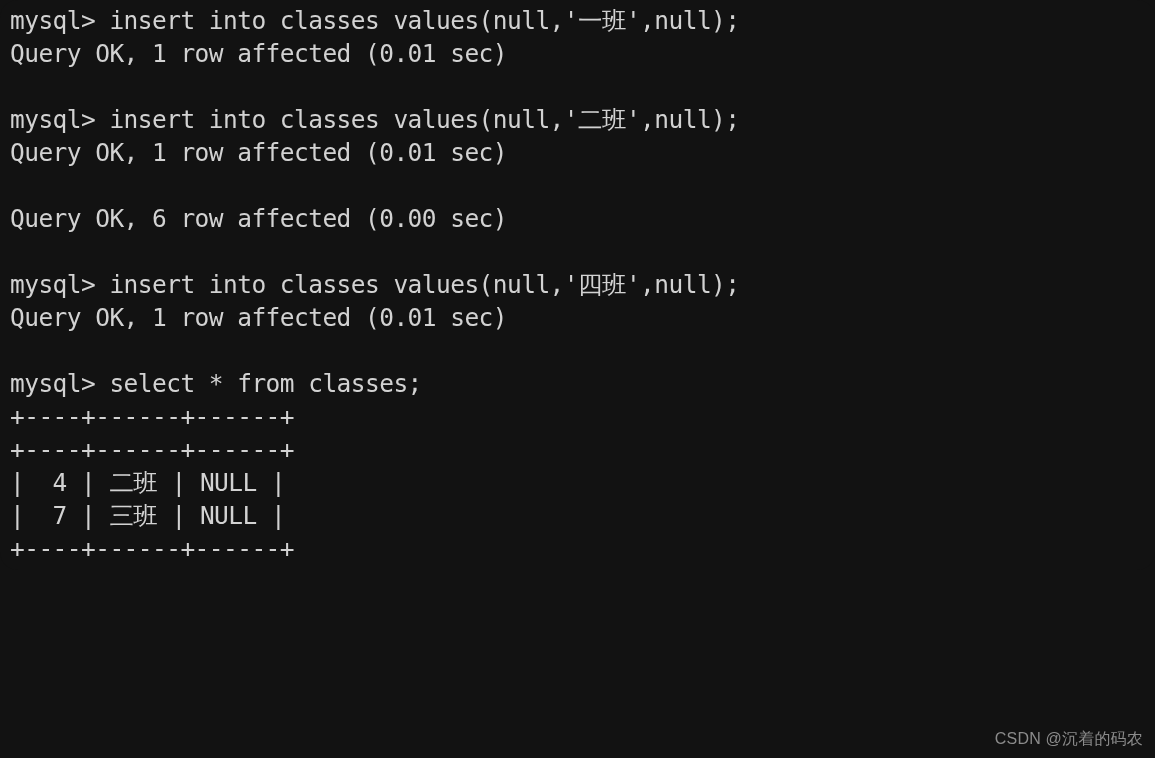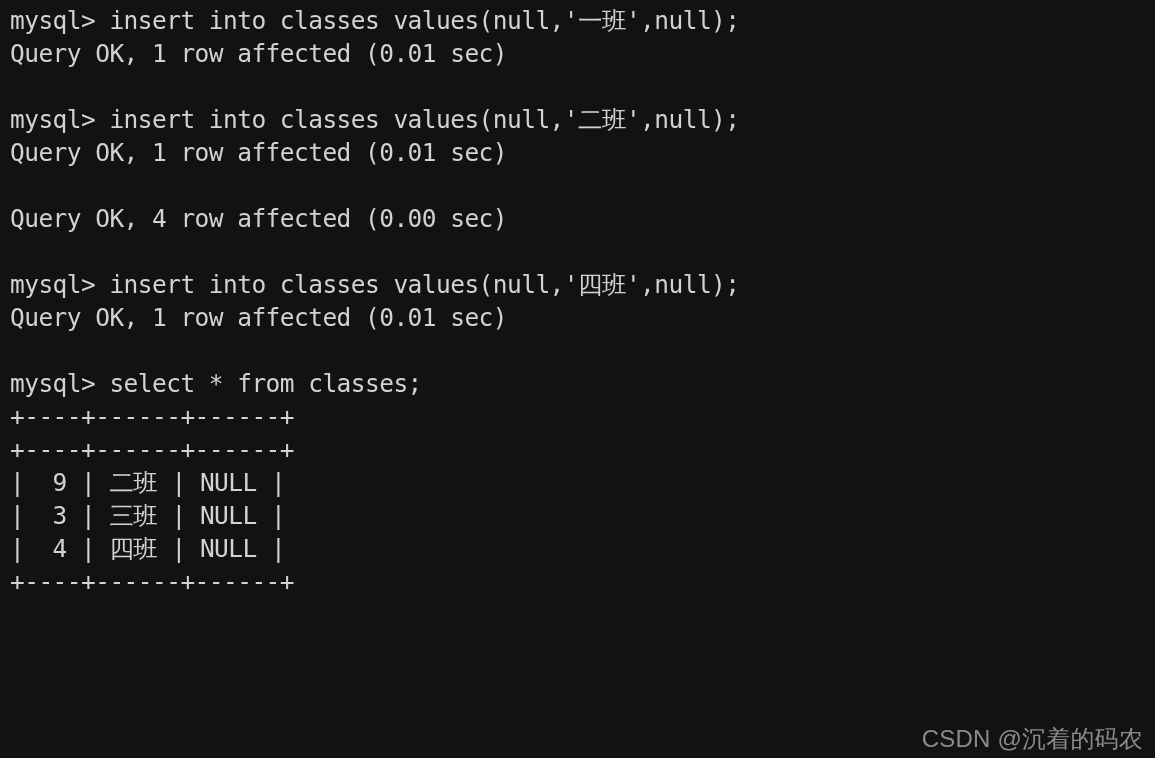--- a/index.html
+++ b/index.html
@@ -41,50 +41,49 @@
 
   .term-line.blank {
     color: transparent;
   }
 
   #watermark {
     position: absolute;
     right: 12px;
     bottom: 6px;
     font-family: "Liberation Sans", "DejaVu Sans", sans-serif;
-    font-size: 24px;
+    font-size: 16px;
     line-height: 26px;
     color: #8b8b8b;
     white-space: pre;
     letter-spacing: 0.2px;
   }
 </style>
 </head>
 <body>
 
 <div id="terminal">
 
   <div class="term-line">mysql&gt; insert into classes values(null,'一班',null);</div>
   <div class="term-line">Query OK, 1 row affected (0.01 sec)</div>
   <div class="term-line blank"></div>
 
   <div class="term-line">mysql&gt; insert into classes values(null,'二班',null);</div>
   <div class="term-line">Query OK, 1 row affected (0.01 sec)</div>
   <div class="term-line blank"></div>
 
-  <div class="term-line">Query OK, 4 row affected (0.00 sec)</div>
+  <div class="term-line">Query OK, 6 row affected (0.00 sec)</div>
   <div class="term-line blank"></div>
 
   <div class="term-line">mysql&gt; insert into classes values(null,'四班',null);</div>
   <div class="term-line">Query OK, 1 row affected (0.01 sec)</div>
   <div class="term-line blank"></div>
 
   <div class="term-line">mysql&gt; select * from classes;</div>
   <div class="term-line">+----+------+------+</div>
   <div class="term-line">+----+------+------+</div>
-  <div class="term-line">|  9 | 二班 | NULL |</div>
-  <div class="term-line">|  3 | 三班 | NULL |</div>
-  <div class="term-line">|  4 | 四班 | NULL |</div>
+  <div class="term-line">|  4 | 二班 | NULL |</div>
+  <div class="term-line">|  7 | 三班 | NULL |</div>
   <div class="term-line">+----+------+------+</div>
 
 </div>
 
 <div id="watermark">CSDN @沉着的码农</div>
 
 </body></html>

